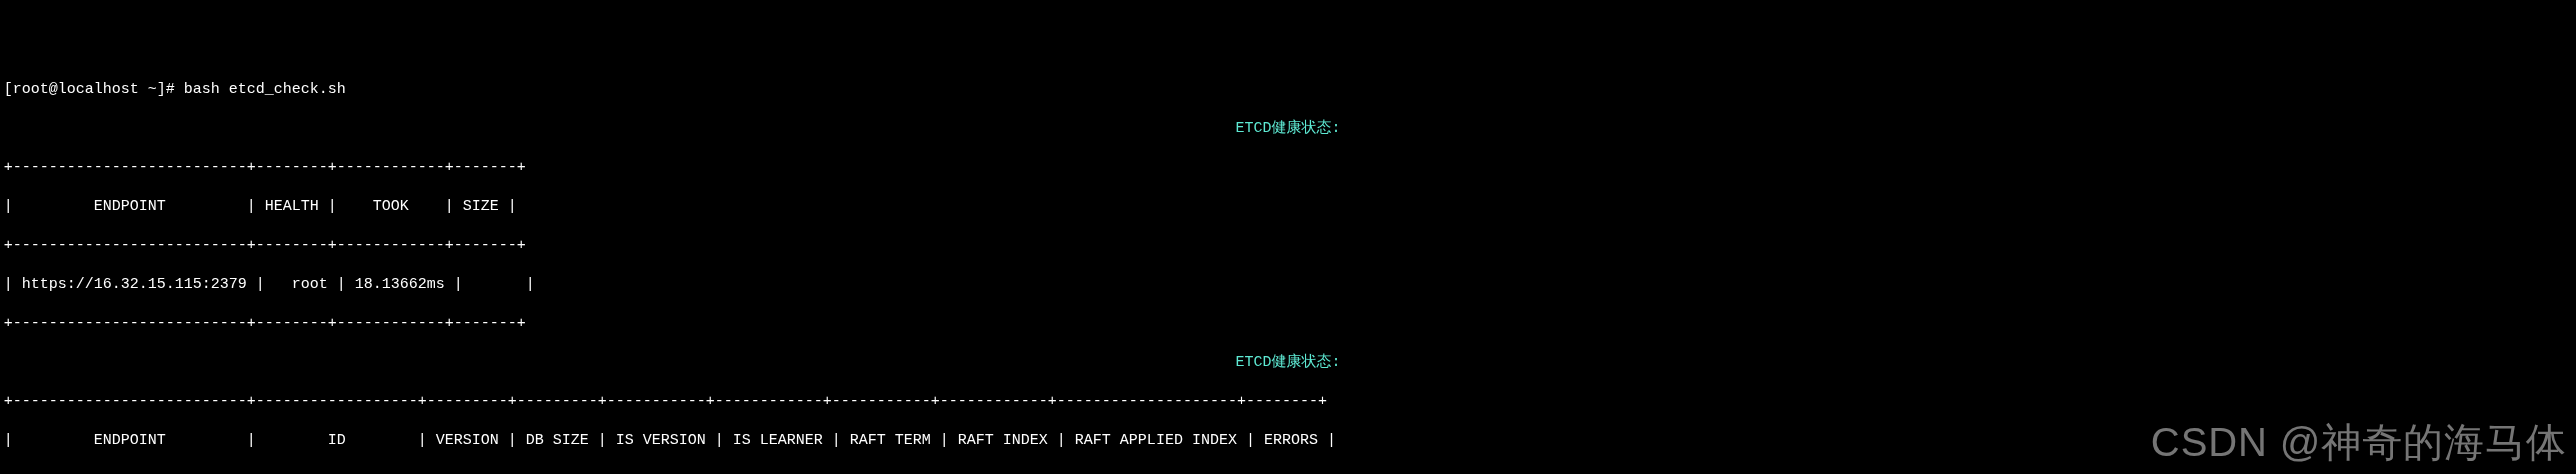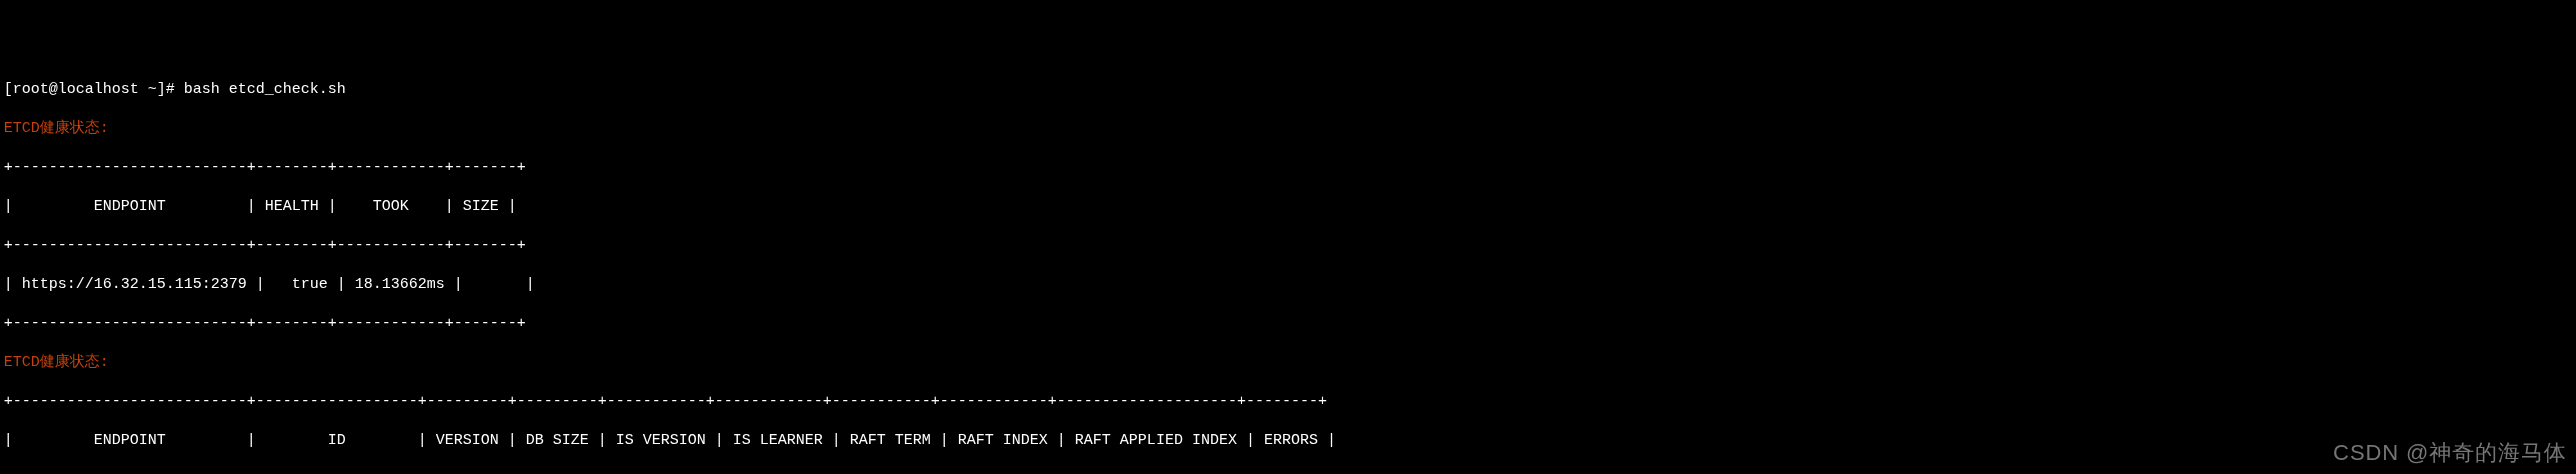--- a/index.html
+++ b/index.html
@@ -17,44 +17,45 @@
       white-space: pre;
       position: relative;
       width: 2576px;
       height: 475px;
       overflow: hidden;
     }
     .prompt-line {
       color: #fff;
     }
     .heading {
-      color: #c2410c;
+      color: #5eead4;
+      text-align: center;
     }
     .watermark {
       position: absolute;
       right: 9.3px;
       bottom: 7.5px;
       color: rgba(180,180,180,0.65);
       font-family: Arial, sans-serif;
-      font-size: 22px;
+      font-size: 40px;
       font-weight: 400;
       letter-spacing: 0.9px;
     }
   </style>
 </head>
 <body>
 
 
 
 <div class="prompt-line">[root@localhost ~]# bash etcd_check.sh</div>
 <div class="heading">ETCD健康状态:</div>
 <div>+--------------------------+--------+------------+-------+</div>
 <div>|         ENDPOINT         | HEALTH |    TOOK    | SIZE |</div>
 <div>+--------------------------+--------+------------+-------+</div>
-<div>| https://16.32.15.115:2379 |   true | 18.13662ms |       |</div>
+<div>| https://16.32.15.115:2379 |   root | 18.13662ms |       |</div>
 <div>+--------------------------+--------+------------+-------+</div>
 <div class="heading">ETCD健康状态:</div>
 <div>+--------------------------+------------------+---------+---------+-----------+------------+-----------+------------+--------------------+--------+</div>
 <div>|         ENDPOINT         |        ID        | VERSION | DB SIZE | IS VERSION | IS LEARNER | RAFT TERM | RAFT INDEX | RAFT APPLIED INDEX | ERRORS |</div>
 <div>+--------------------------+------------------+---------+---------+-----------+------------+-----------+------------+--------------------+--------+</div>
 
 
 
 
 <div class="watermark">CSDN @神奇的海马体</div>

